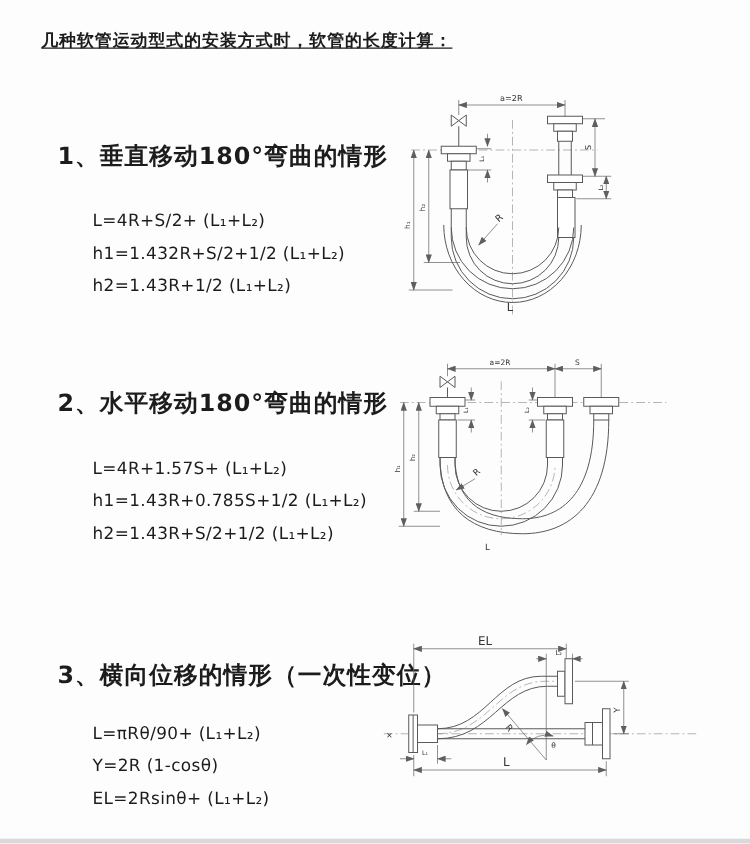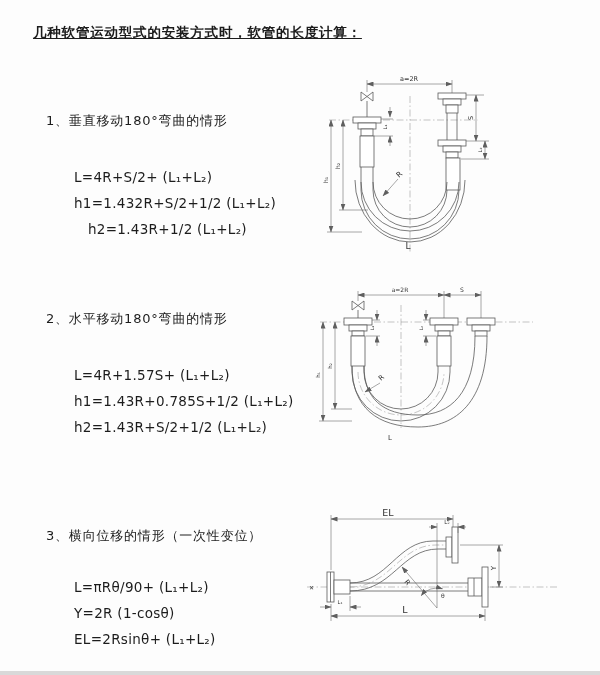--- a/index.html
+++ b/index.html
@@ -1,20 +1,20 @@
 <!DOCTYPE html>
 <html><head>
 <meta charset="utf-8">
 <style>
   html,body{margin:0;padding:0;background:#ffffff;}
   .page{position:relative;width:600px;height:675px;background:#fdfdfd;overflow:hidden;
         font-family:"DejaVu Sans","Liberation Sans",sans-serif;}
   .t{position:absolute;white-space:pre;color:#1c1c1c;}
   .title{font-size:13.5px;font-weight:bold;letter-spacing:.8px;text-decoration:underline;}
-  .heading{font-size:13px;font-weight:normal;letter-spacing:.8px;}
+  .heading{font-size:19px;font-weight:bold;letter-spacing:.8px;}
   .formula{font-size:13.5px;letter-spacing:.3px;margin-top:29px;}
   svg{position:absolute;overflow:visible;}
   .cl{stroke:#8a8a8a;stroke-width:.5;fill:none;stroke-dasharray:7 2.5 1.5 2.5;}
   .dw{stroke:#5a5a5a;stroke-width:.8;fill:none;}
   .dw rect{fill:#ffffff;}
   .bp{fill:url(#p1);stroke:#5a5a5a;stroke-width:.8;}
   .bp2{fill:url(#p2);stroke:#5a5a5a;stroke-width:.8;}
   .dim{stroke:#5f5f5f;stroke-width:.55;fill:none;}
   .lbl{fill:#333;font-family:"DejaVu Sans",sans-serif;}
   .scan-edge{position:absolute;left:0;bottom:0;width:600px;height:4px;background:#d9d9d9;}
@@ -22,21 +22,21 @@
 </head>
 <body>
 
 <div class="page">
 
   <div class="t title" style="left:33px;top:24px">几种软管运动型式的安装方式时，软管的长度计算：</div>
 
   <div class="t heading" style="left:46px;top:112px">1、垂直移动180°弯曲的情形</div>
   <div class="t formula" style="left:74px;top:140px">L=4R+S/2+ (L₁+L₂)</div>
   <div class="t formula" style="left:74px;top:166px">h1=1.432R+S/2+1/2 (L₁+L₂)</div>
-  <div class="t formula" style="left:88px;top:192px">h2=1.43R+1/2 (L₁+L₂)</div>
+  <div class="t formula" style="left:74px;top:192px">h2=1.43R+1/2 (L₁+L₂)</div>
 
   <div class="t heading" style="left:46px;top:310px">2、水平移动180°弯曲的情形</div>
   <div class="t formula" style="left:74px;top:338px">L=4R+1.57S+ (L₁+L₂)</div>
   <div class="t formula" style="left:74px;top:364px">h1=1.43R+0.785S+1/2 (L₁+L₂)</div>
   <div class="t formula" style="left:74px;top:390px">h2=1.43R+S/2+1/2 (L₁+L₂)</div>
 
   <div class="t heading" style="left:46px;top:527px">3、横向位移的情形（一次性变位）</div>
   <div class="t formula" style="left:74px;top:550px">L=πRθ/90+ (L₁+L₂)</div>
   <div class="t formula" style="left:74px;top:576px">Y=2R (1-cosθ)</div>
   <div class="t formula" style="left:74px;top:602px">EL=2Rsinθ+ (L₁+L₂)</div>

